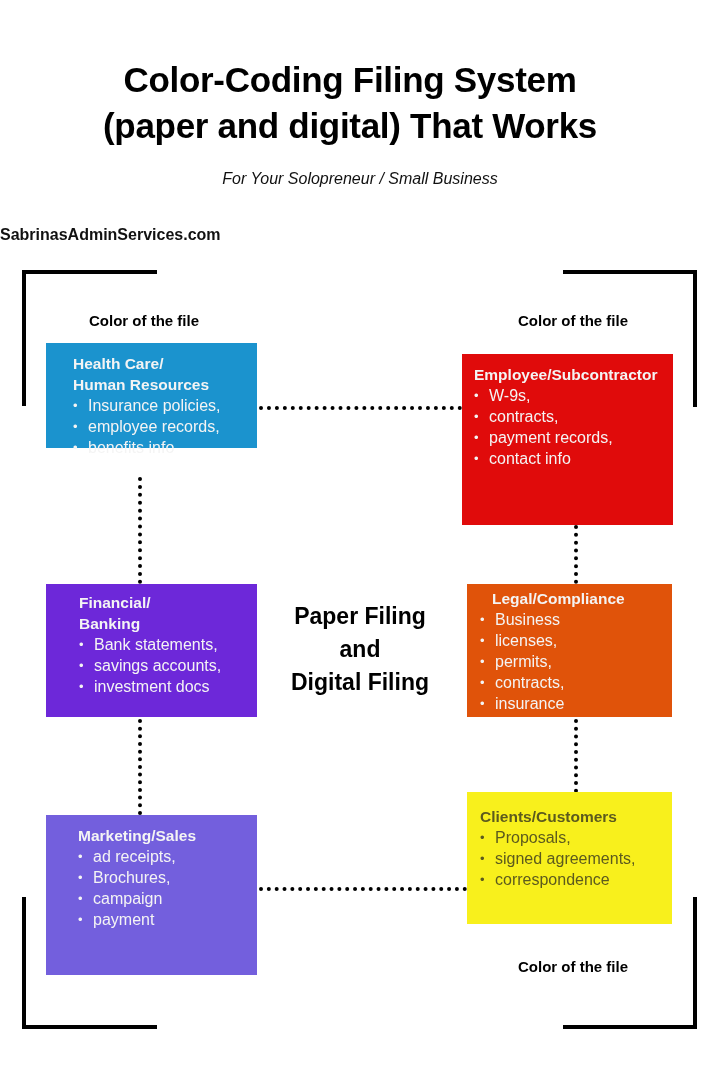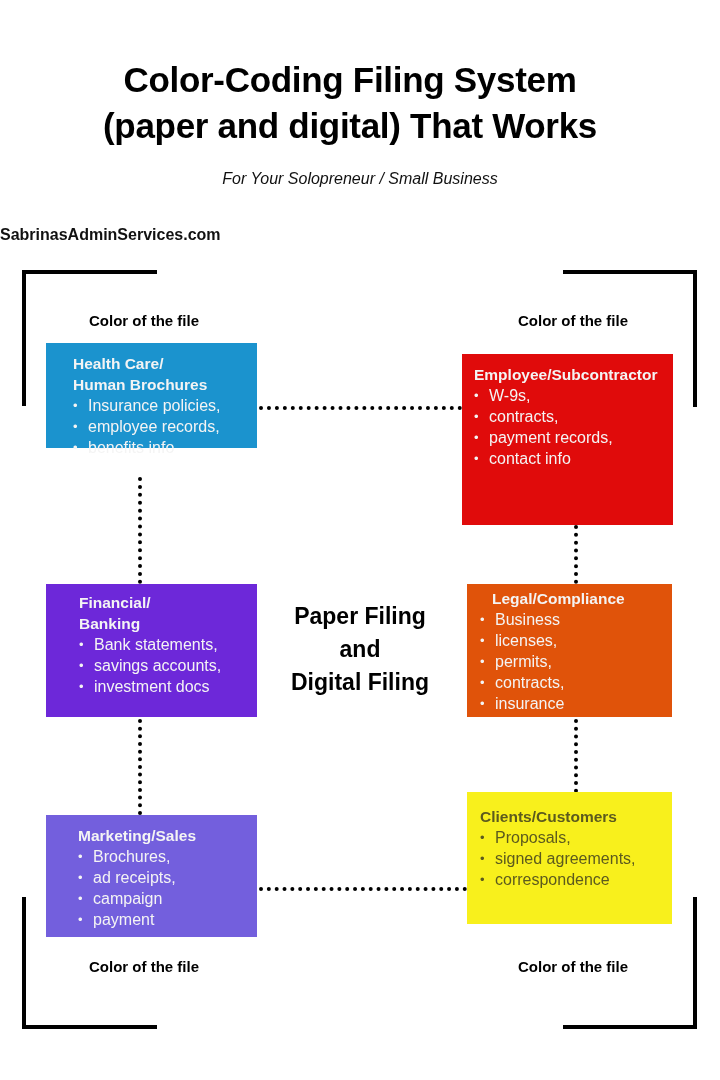--- a/index.html
+++ b/index.html
@@ -144,21 +144,21 @@
 
 <div class="hdots" style="left:259px; top:406px; width:203px;"></div>
 <div class="hdots" style="left:259px; top:887px; width:208px;"></div>
 <div class="vdots" style="left:138px; top:477px; height:107px;"></div>
 <div class="vdots" style="left:138px; top:719px; height:96px;"></div>
 <div class="vdots" style="left:574px; top:478px; height:106px;"></div>
 <div class="vdots" style="left:574px; top:719px; height:97px;"></div>
 
 <div class="box" id="box-0" style="left: 46px; top: 343px; width: 211px; height: 105px; padding: 10px 0px 0px 27px; background: rgb(27, 147, 206); color: rgb(244, 244, 244);">
   <div class="heading" style="color: rgb(244, 244, 244);">Health Care/</div>
-  <div class="heading" style="color: rgb(244, 244, 244);">Human Brochures</div>
+  <div class="heading" style="color: rgb(244, 244, 244);">Human Resources</div>
   <ul>
     <li>Insurance policies,</li>
     <li>employee records,</li>
     <li>benefits info</li>
   </ul>
 </div>
 
 <div class="box" id="box-1" style="left: 462px; top: 354px; width: 211px; height: 171px; padding: 10px 0px 0px 12px; background: rgb(224, 11, 11); color: rgb(244, 244, 244);">
   <div class="heading" style="color: rgb(244, 244, 244);">Employee/Subcontractor</div>
   <ul>
@@ -183,25 +183,25 @@
   <div class="heading" style="color: rgb(244, 244, 244); margin-left: 12px;">Legal/Compliance</div>
   <ul>
     <li>Business</li>
     <li>licenses,</li>
     <li>permits,</li>
     <li>contracts,</li>
     <li>insurance</li>
   </ul>
 </div>
 
-<div class="box" id="box-4" style="left: 46px; top: 815px; width: 211px; height: 122px; padding: 10px 0px 0px 32px; background: rgb(115, 95, 221); color: rgb(244, 244, 244);">
+<div class="box" id="box-4" style="left: 46px; top: 815px; width: 211px; height: 160px; padding: 10px 0px 0px 32px; background: rgb(115, 95, 221); color: rgb(244, 244, 244);">
   <div class="heading" style="color: rgb(244, 244, 244);">Marketing/Sales</div>
   <ul>
+    <li>ad receipts,</li>
     <li>Brochures,</li>
-    <li>ad receipts,</li>
     <li>campaign</li>
     <li>payment</li>
   </ul>
 </div>
 
 <div class="box" id="box-5" style="left: 467px; top: 792px; width: 205px; height: 132px; padding: 14px 0px 0px 13px; background: rgb(248, 240, 28); color: rgb(92, 90, 30);">
   <div class="heading" style="color: rgb(92, 90, 30);">Clients/Customers</div>
   <ul>
     <li>Proposals,</li>
     <li>signed agreements,</li>

